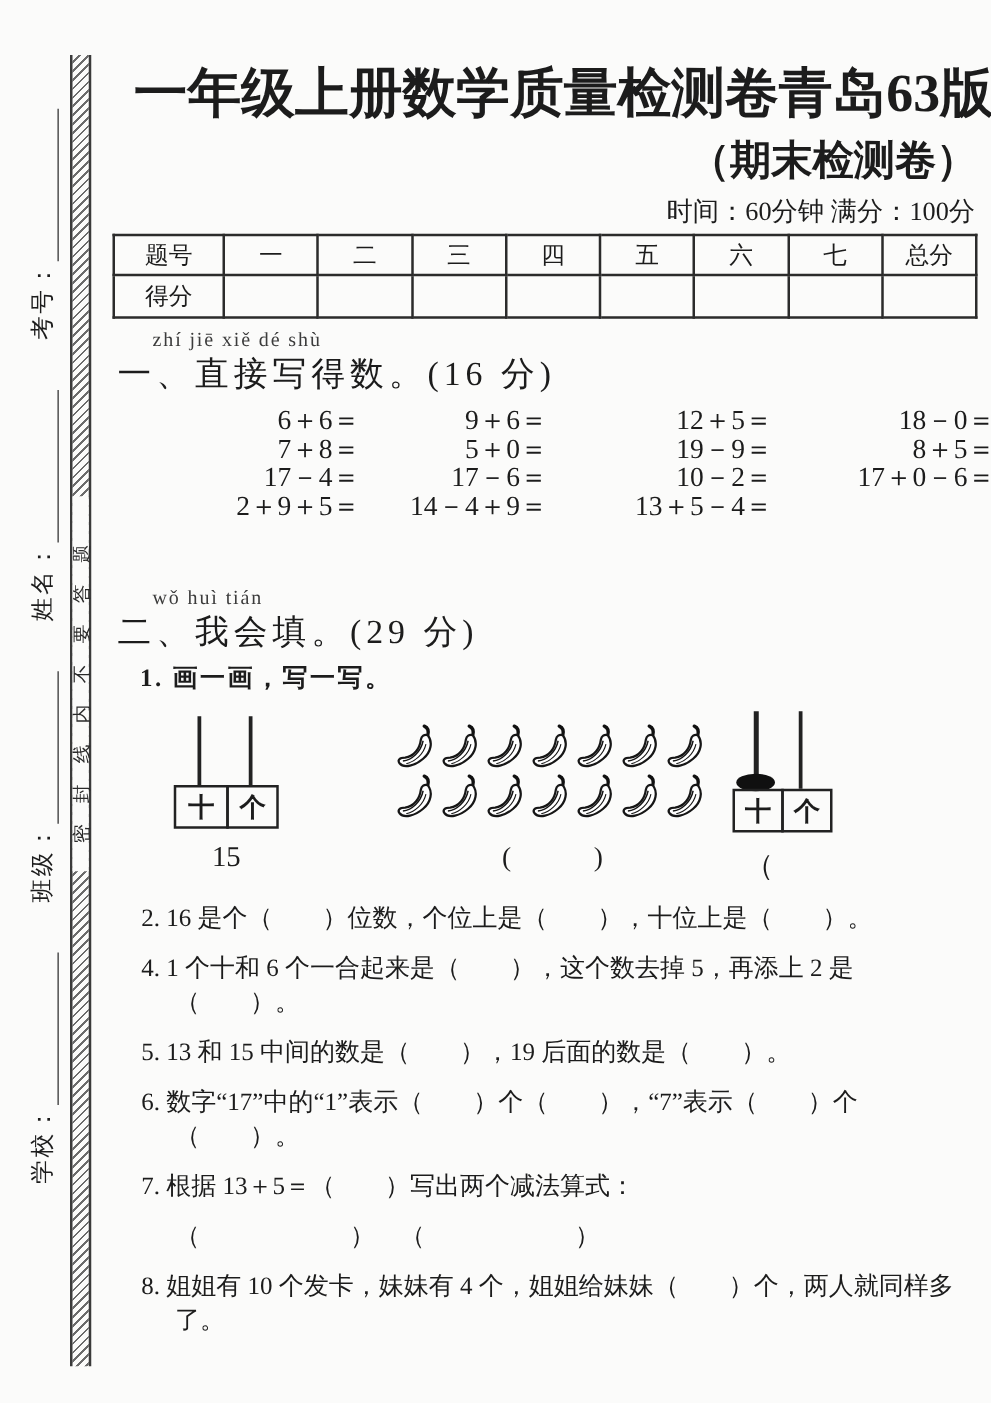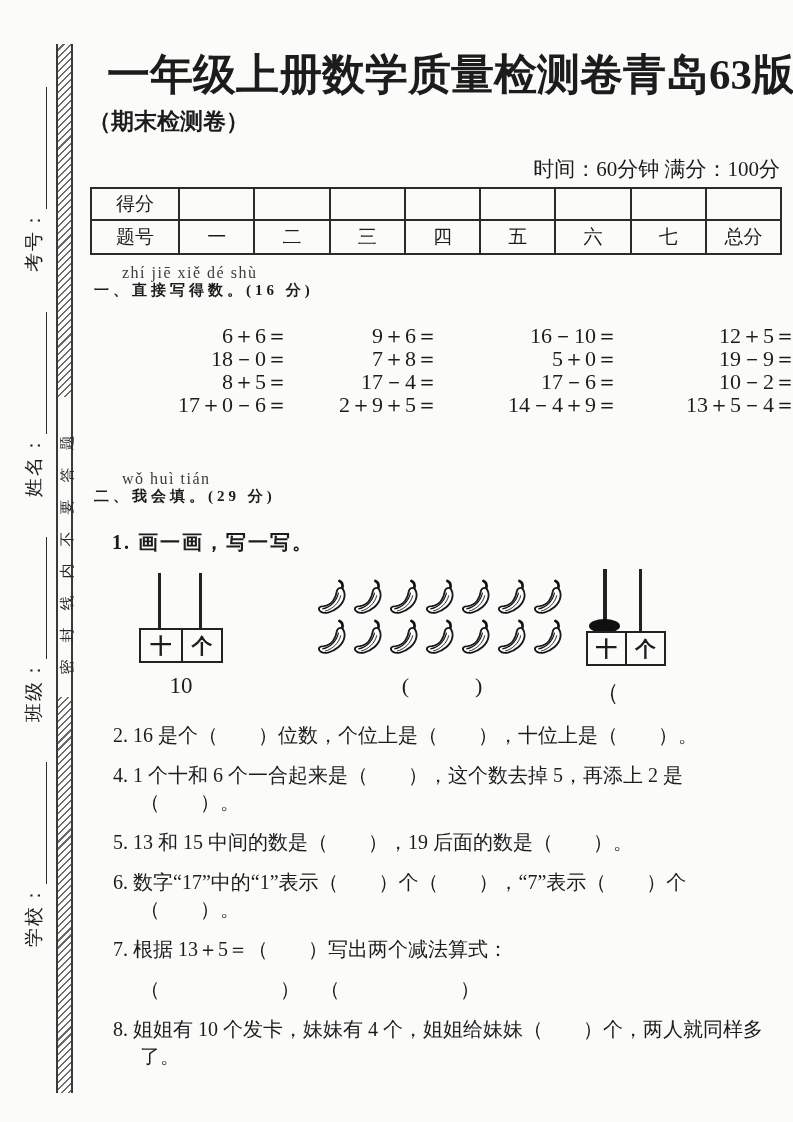--- a/index.html
+++ b/index.html
@@ -19,37 +19,37 @@
           border-left:2px solid #3a3a3a; border-right:2px solid #3a3a3a;
           background:repeating-linear-gradient(135deg, rgba(0,0,0,0) 0px, rgba(0,0,0,0) 3.5px, #6b6b6b 3.5px, #6b6b6b 5px); }
   .seal-gap { position:absolute; left:0; right:0; top:353px; height:300px; background:var(--paper); }
   .seal-text { position:absolute; left:-141px; top:494px; width:300px; height:17px;
                transform:rotate(-90deg); text-align:center; font-size:15px; line-height:17px;
                letter-spacing:17px; color:#2a2a2a; white-space:nowrap; }
 
   
   .title { position:absolute; left:104px; top:46px; width:694px; text-align:center;
            font-size:43px; font-weight:700; }
-  .subtitle { position:absolute; left:88px; top:106px; width:694px; text-align:left;
-              font-size:23px; font-weight:700; }
+  .subtitle { position:absolute; left:88px; top:106px; width:694px; text-align:right;
+              font-size:33px; font-weight:700; }
   .info-line { position:absolute; top:155px; right:13px; font-size:21px; }
   .info-line span { }
 
   
   .score-table { position:absolute; left:90px; top:187px; width:692px;
                  border-collapse:collapse; table-layout:fixed; }
   .score-table td { border:2px solid #2b2b2b; height:32px; text-align:center;
                     font-size:19px; vertical-align:middle; }
   .score-table td.first { width:88px; }
   .score-table tr + tr td { height:34px; }
 
   
   .pinyin { position:absolute; font-family:Liberation Serif, serif;
             font-size:16px; color:#3c3c3c; letter-spacing:1.5px; }
-  .sec-head { position:absolute; font-size:15px; font-weight:700; letter-spacing:4px; }
+  .sec-head { position:absolute; font-size:27px; font-weight:400; letter-spacing:4px; }
 
   
   .eq-grid { position:absolute; left:124px; top:324px; width:672px; display:grid;
              grid-template-columns:164px 150px 180px 178px; 
              font-size:22px; line-height:23px;text-align:right; }
 
   
   .q1-text { position:absolute; left:112px; top:529px; font-size:20px; font-weight:600; letter-spacing:2px; }
   .abacus { position:absolute; }
   .rod { position:absolute; top:0; background:#222; }
@@ -115,50 +115,49 @@
   <h1 class="title">一年级上册数学质量检测卷青岛63版</h1>
   <h2 class="subtitle">（期末检测卷）</h2>
   <div class="info-line">
     <span>时间：60分钟</span>
     <span>满分：100分</span>
   </div>
 
   <table class="score-table">
     <tbody>
         <tr>
-      <td class="first">得分</td>
-      <td></td>
-      <td></td>
-      <td></td>
-      <td></td>
-      <td></td>
-      <td></td>
-      <td></td>
-      <td></td>
-    </tr>
-    <tr>
       <td class="first">题号</td>
       <td>一</td>
       <td>二</td>
       <td>三</td>
       <td>四</td>
       <td>五</td>
       <td>六</td>
       <td>七</td>
       <td>总分</td>
     </tr>
+    <tr>
+      <td class="first">得分</td>
+      <td></td>
+      <td></td>
+      <td></td>
+      <td></td>
+      <td></td>
+      <td></td>
+      <td></td>
+      <td></td>
+    </tr>
   </tbody>
     </table>
 
   <div class="pinyin" style="left:122px; top:264px;">zhí jiē xiě dé shù</div>
   <div class="sec-head" style="left:94px; top:281px;">一、直接写得数。(16 分)</div>
   <div class="eq-grid">
     <span>6＋6＝</span>
     <span>9＋6＝</span>
-    <span>16－10＝</span>
     <span>12＋5＝</span>
     <span>18－0＝</span>
     <span>7＋8＝</span>
     <span>5＋0＝</span>
     <span>19－9＝</span>
     <span>8＋5＝</span>
     <span>17－4＝</span>
     <span>17－6＝</span>
     <span>10－2＝</span>
     <span>17＋0－6＝</span>
@@ -171,21 +170,21 @@
   <div class="sec-head" style="left:94px; top:487px;">二、我会填。(29 分)</div>
   <div class="q1-text">1. 画一画，写一写。</div>
 
   <div class="abacus" style="left:139px; top:573px; width:84px; height:130px;">
     <div class="rod" style="left:19px; width:3px; height:55px;"></div>
     <div class="rod" style="left:60px; width:3px; height:55px;"></div>
     <div class="pv-box" style="top:55px;">
       <span class="pv-cell" style="width:44px; height:35px;">十</span>
       <span class="pv-cell" style="width:42px; height:35px;">个</span>
     </div>
-    <div class="pv-value" style="top:100px;">10</div>
+    <div class="pv-value" style="top:100px;">15</div>
   </div>
 
   <div class="peppers">
     <div class="pepper-row">
       <svg class="pepper" viewBox="0 0 40 44">
           <use href="#pepper-shape"></use>
         </svg>
       <svg class="pepper" viewBox="0 0 40 44">
           <use href="#pepper-shape"></use>
         </svg>

